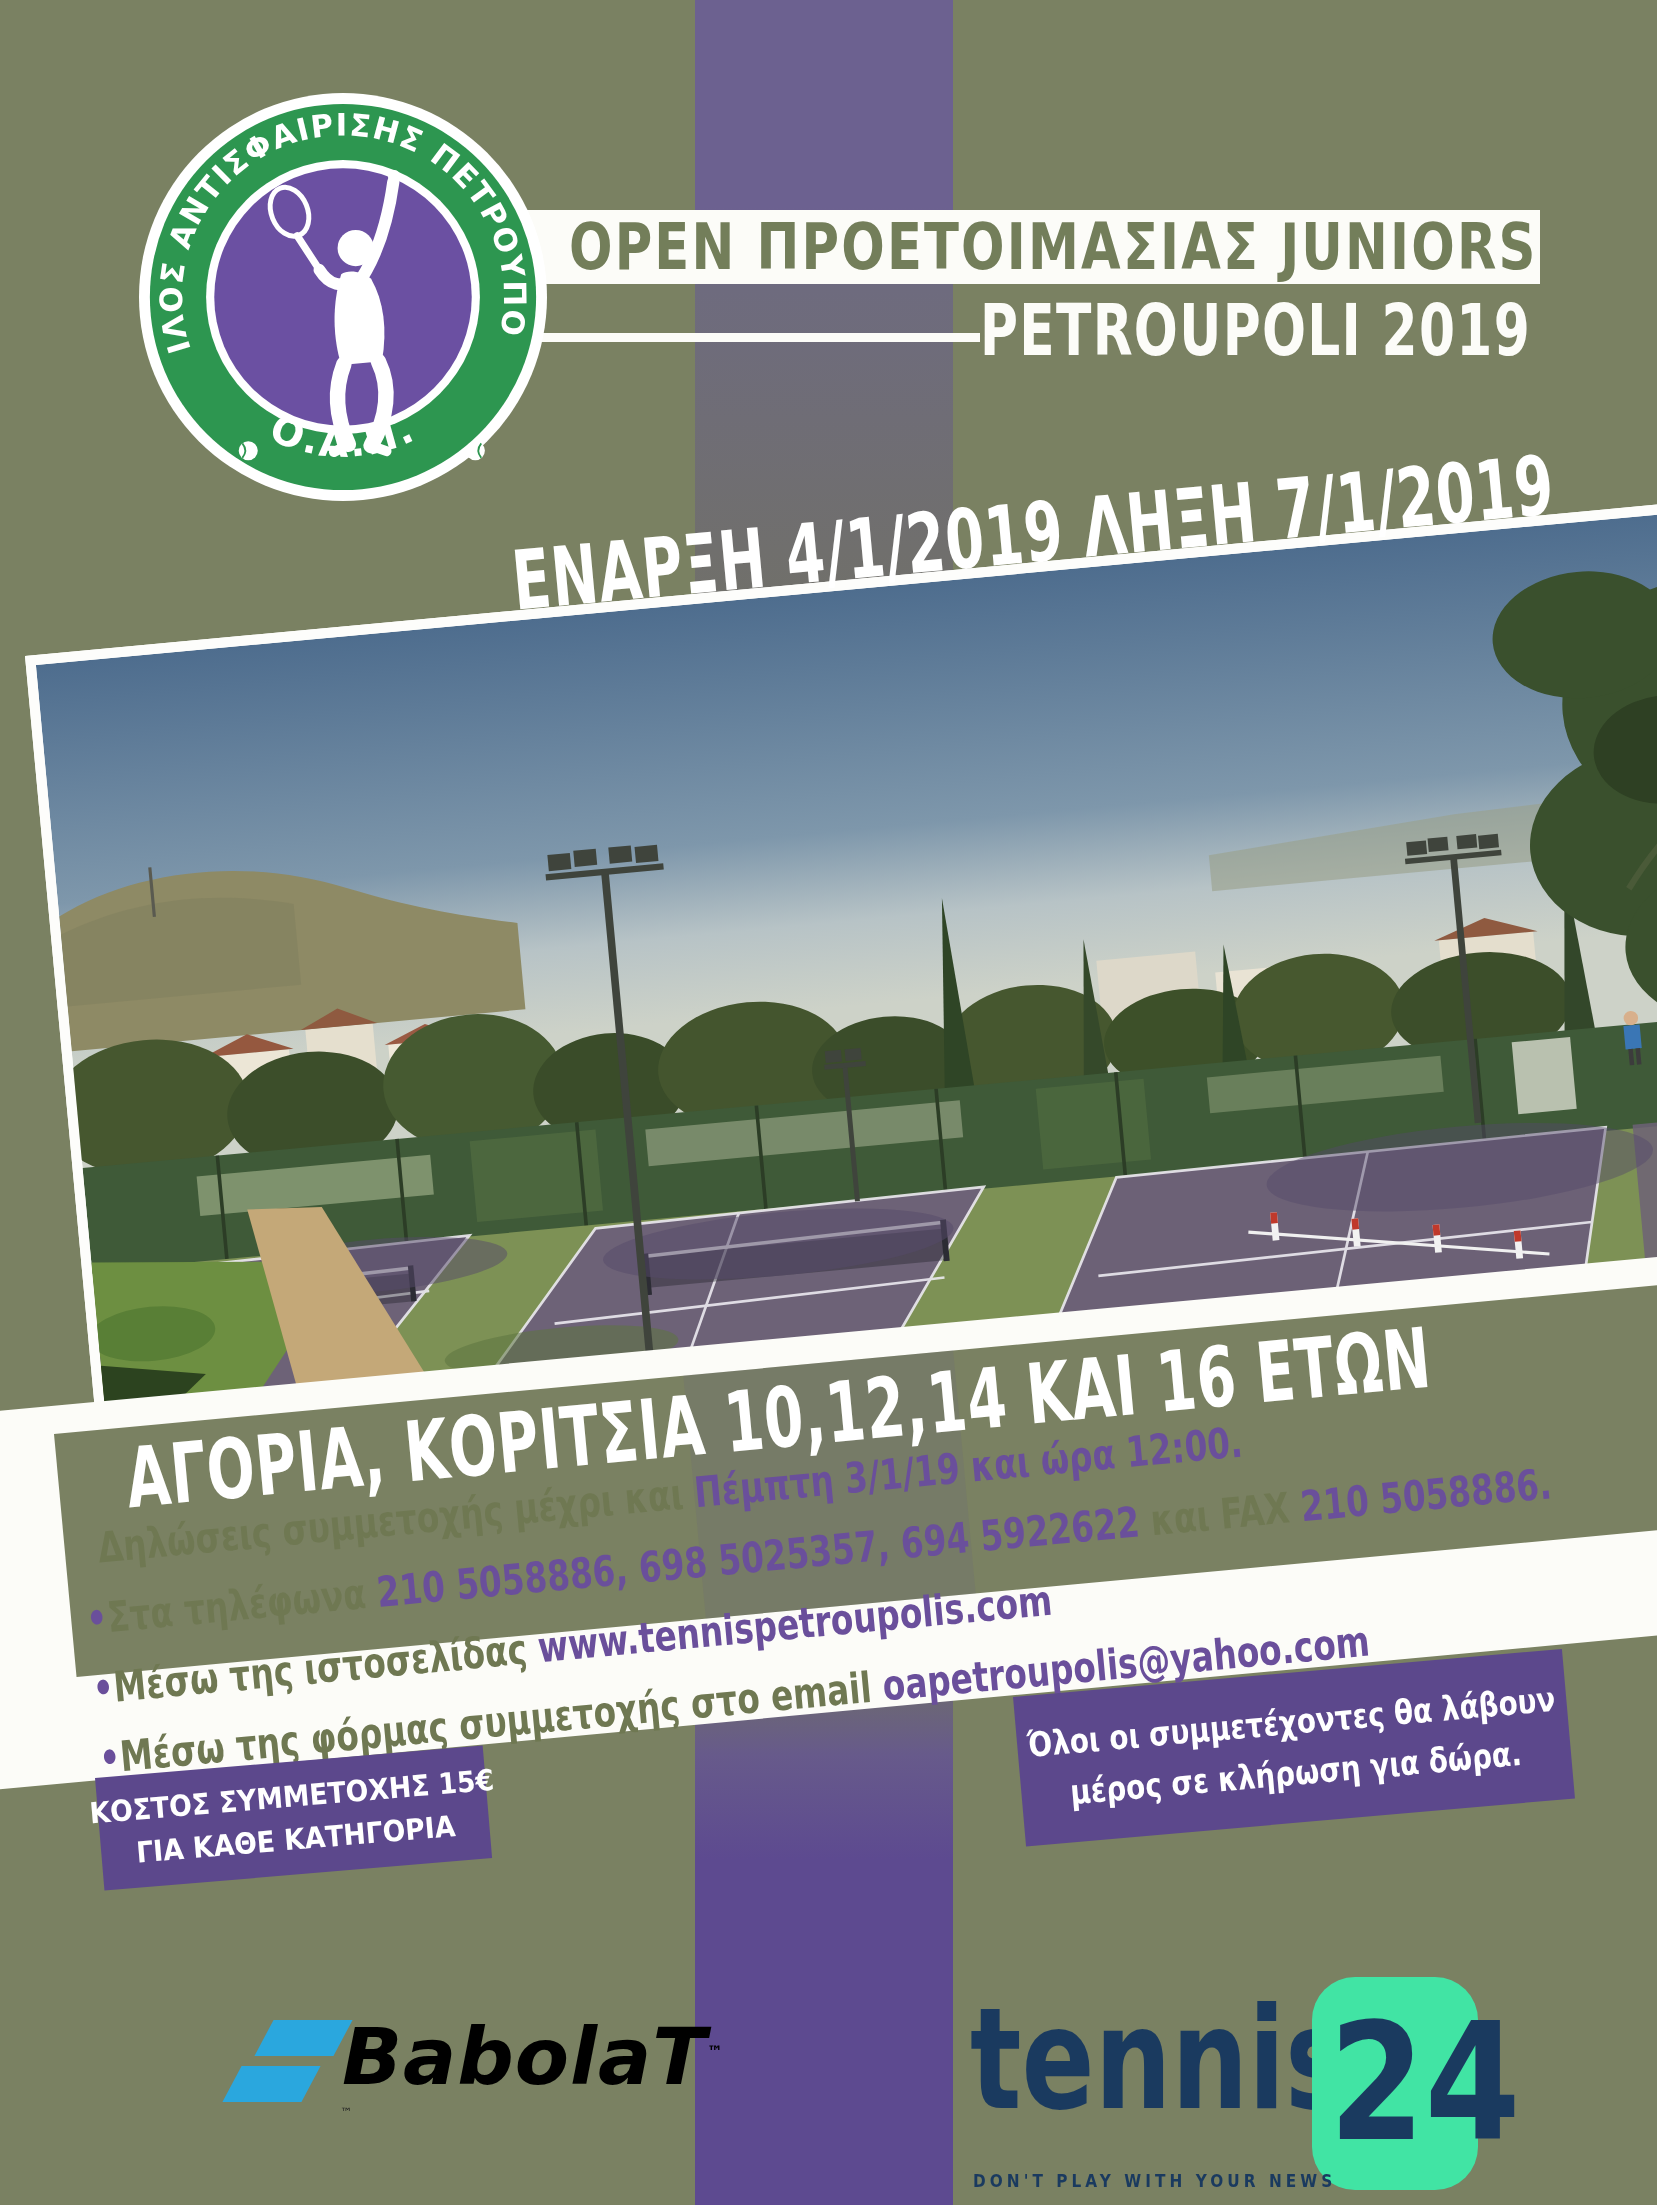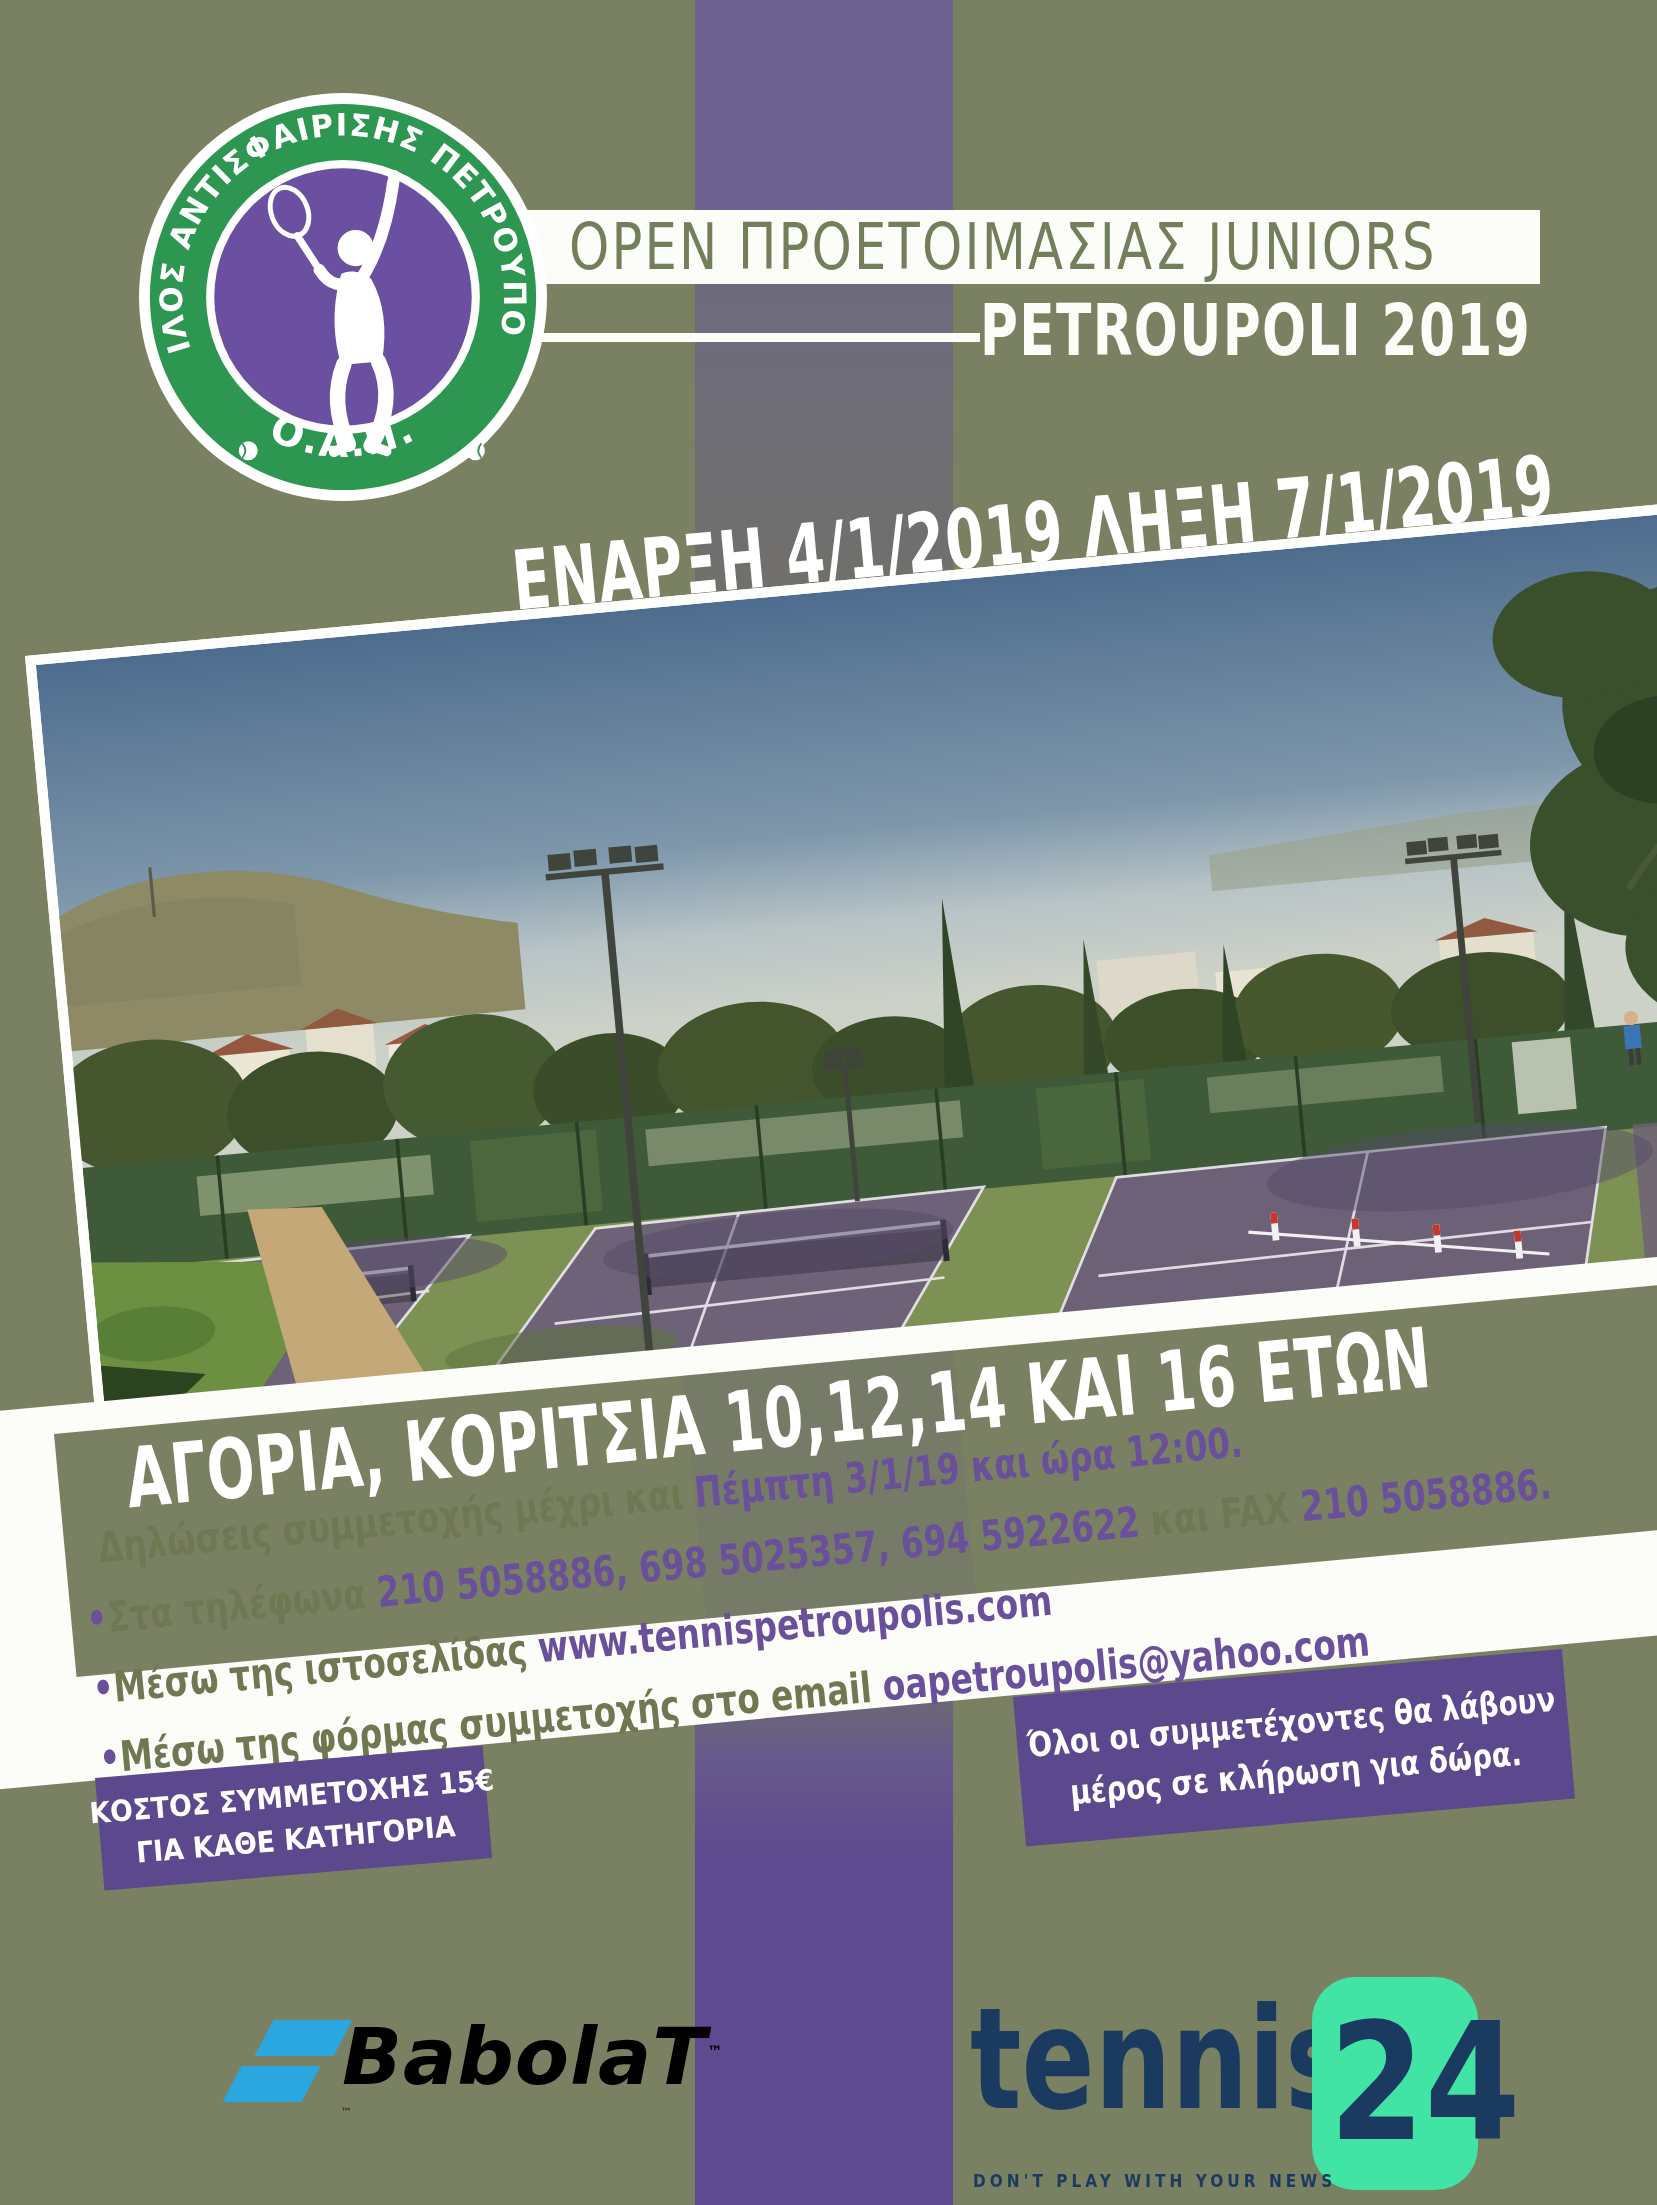--- a/index.html
+++ b/index.html
@@ -13,21 +13,21 @@
   .sqzc{display:inline-block;transform-origin:50% 50%;}
 
   
   #stripe{left:695px;top:0;width:258px;height:2205px;
     background:linear-gradient(to bottom,
       #6c6190 0px,#6c6190 208px,#6e6b7e 289px,#717165 677px,
       #747a68 1372px,#70745f 1642px,#675a8b 1755px,#5d4a90 1859px,#5d4a90 2205px);}
 
   
   #title-band{left:509px;top:210px;width:1031px;height:74px;background:#fcfcf8;}
-  #title-line1{padding:4.5px 0 0 60px;font-size:64px;font-weight:normal;
+  #title-line1{padding:4.5px 0 0 60px;font-size:64px;font-weight:bold;
                color:#737e5a;letter-spacing:2.7px;line-height:1;}
   #title-line2{left:980px;top:294px;font-size:72px;font-weight:bold;color:#fcfcf8;
                letter-spacing:1.8px;line-height:1;}
   #connector-line{left:537px;top:333px;width:443px;height:9px;background:#fcfcf8;}
 
   
   #club-logo{left:139px;top:93px;width:408px;height:408px;}
 
   
   #dates-banner{left:509px;top:541px;font-size:82px;font-weight:bold;color:#ffffff;

